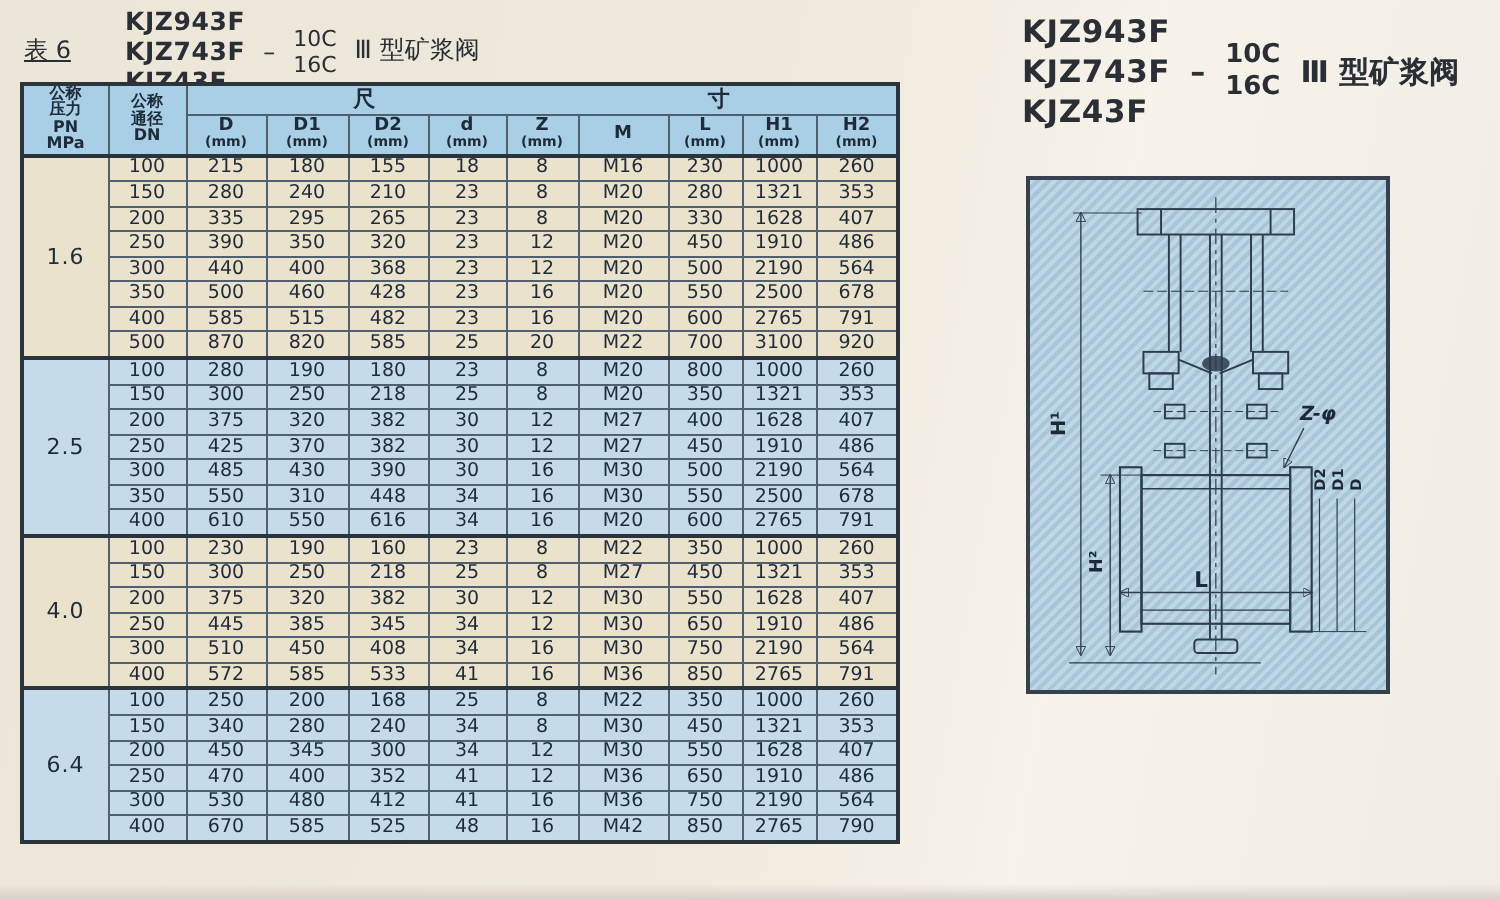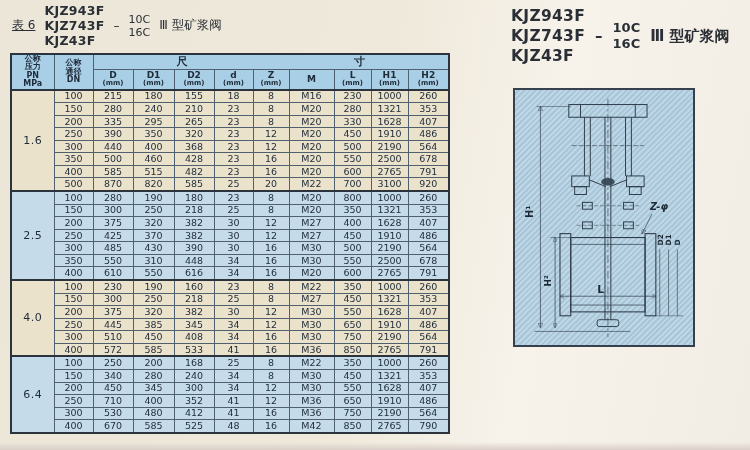--- a/index.html
+++ b/index.html
@@ -7,32 +7,32 @@
   body { font-family:"DejaVu Sans", sans-serif; overflow:hidden; }
   #page { position:relative; width:750px; height:450px;
     background:linear-gradient(100deg,#ece6d8 0%,#efe9db 48%,#f7f2ea 70%,#f2ede4 100%); }
   #page::after { content:""; position:absolute; left:0; right:0; bottom:0; height:8px;
     background:linear-gradient(#0000,#d9cfc8); pointer-events:none; }
 
   
   .title-block { position:absolute; display:flex; align-items:center; color:#2a2f36; }
   #left-title  { left:12px; top:3px; gap:9px; }
   #right-title { left:511px; top:6px; gap:10px; font-weight:bold; }
-  .tbl-label { font-size:12px; margin-right:0;text-decoration:underline; }
+  .tbl-label { font-size:12px; margin-right:18px;text-decoration:underline; }
   #left-title .models { font-size:12.5px; font-weight:600; line-height:15px; letter-spacing:.3px; }
   #left-title .codes  { font-size:11px; line-height:13px; text-align:left; }
   #left-title .dash   { font-size:12px; }
   #left-title .type   { font-size:12.5px; }
   #right-title .models { font-size:15.5px; line-height:20px; letter-spacing:.3px; }
   #right-title .codes  { font-size:13px; line-height:16px; }
   #right-title .dash   { font-size:15px; }
   #right-title .type   { font-size:15px; }
 
   
-  #spec-table { position:absolute; left:10px; top:53px; width:438px; height:378px;
+  #spec-table { position:absolute; left:10px; top:41px; width:438px; height:378px;
     border-collapse:collapse; table-layout:fixed; border:2px solid #2b333c; }
   #spec-table th, #spec-table td { border:1px solid #51606e; text-align:center;
     vertical-align:middle; color:#1e2b38; padding:0; line-height:1.05; overflow:hidden; }
   #spec-table thead th { background:#a9cfe7; }
   #spec-table thead tr:last-child th { border-bottom:2px solid #2b333c; }
   .pnh { font-size:8px; font-weight:bold; white-space:pre-line; line-height:1.15; }
   .size-span { height:15px; }
   .size-flex { display:flex; justify-content:space-around; font-size:11px; font-weight:bold; }
   .cn { font-size:9px; font-weight:bold; line-height:1.0; }
   .cu { font-size:7px; line-height:1.0;text-align:center; }
@@ -427,21 +427,21 @@
           <td>300</td>
           <td>34</td>
           <td>12</td>
           <td>M30</td>
           <td>550</td>
           <td>1628</td>
           <td>407</td>
         </tr>
         <tr class="blue">
           <td>250</td>
-          <td>710</td>
+          <td>470</td>
           <td>400</td>
           <td>352</td>
           <td>41</td>
           <td>12</td>
           <td>M36</td>
           <td>650</td>
           <td>1910</td>
           <td>486</td>
         </tr>
         <tr class="blue">

